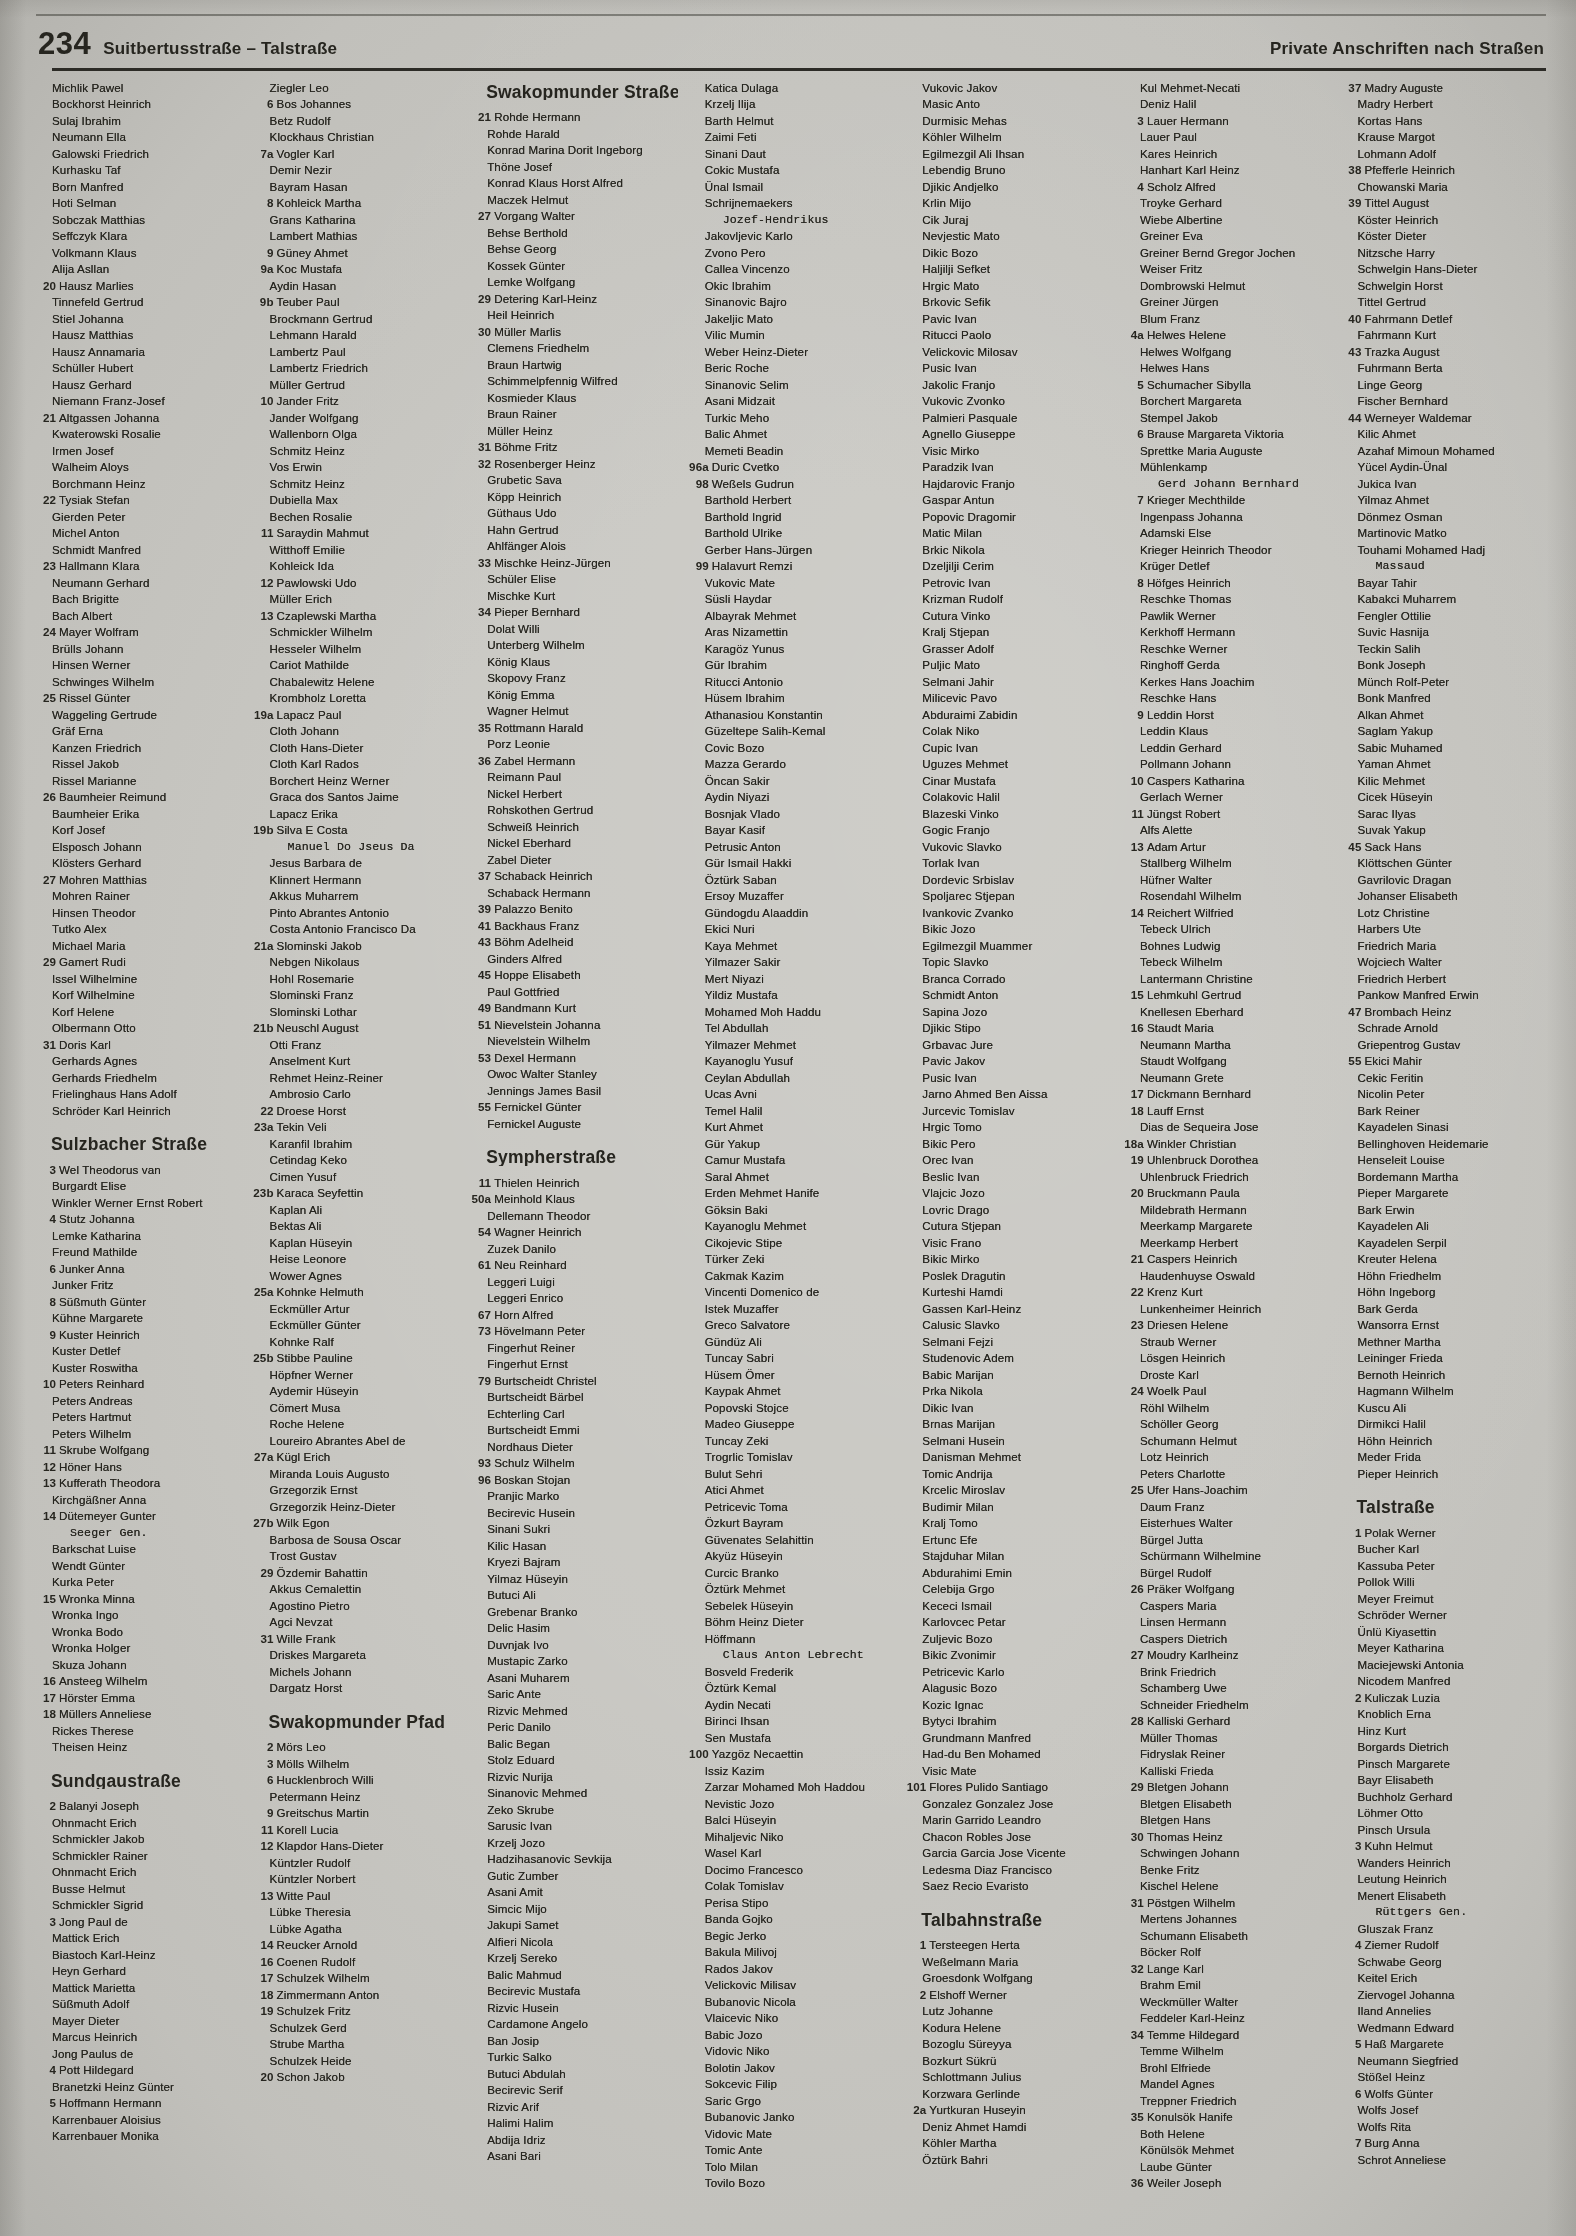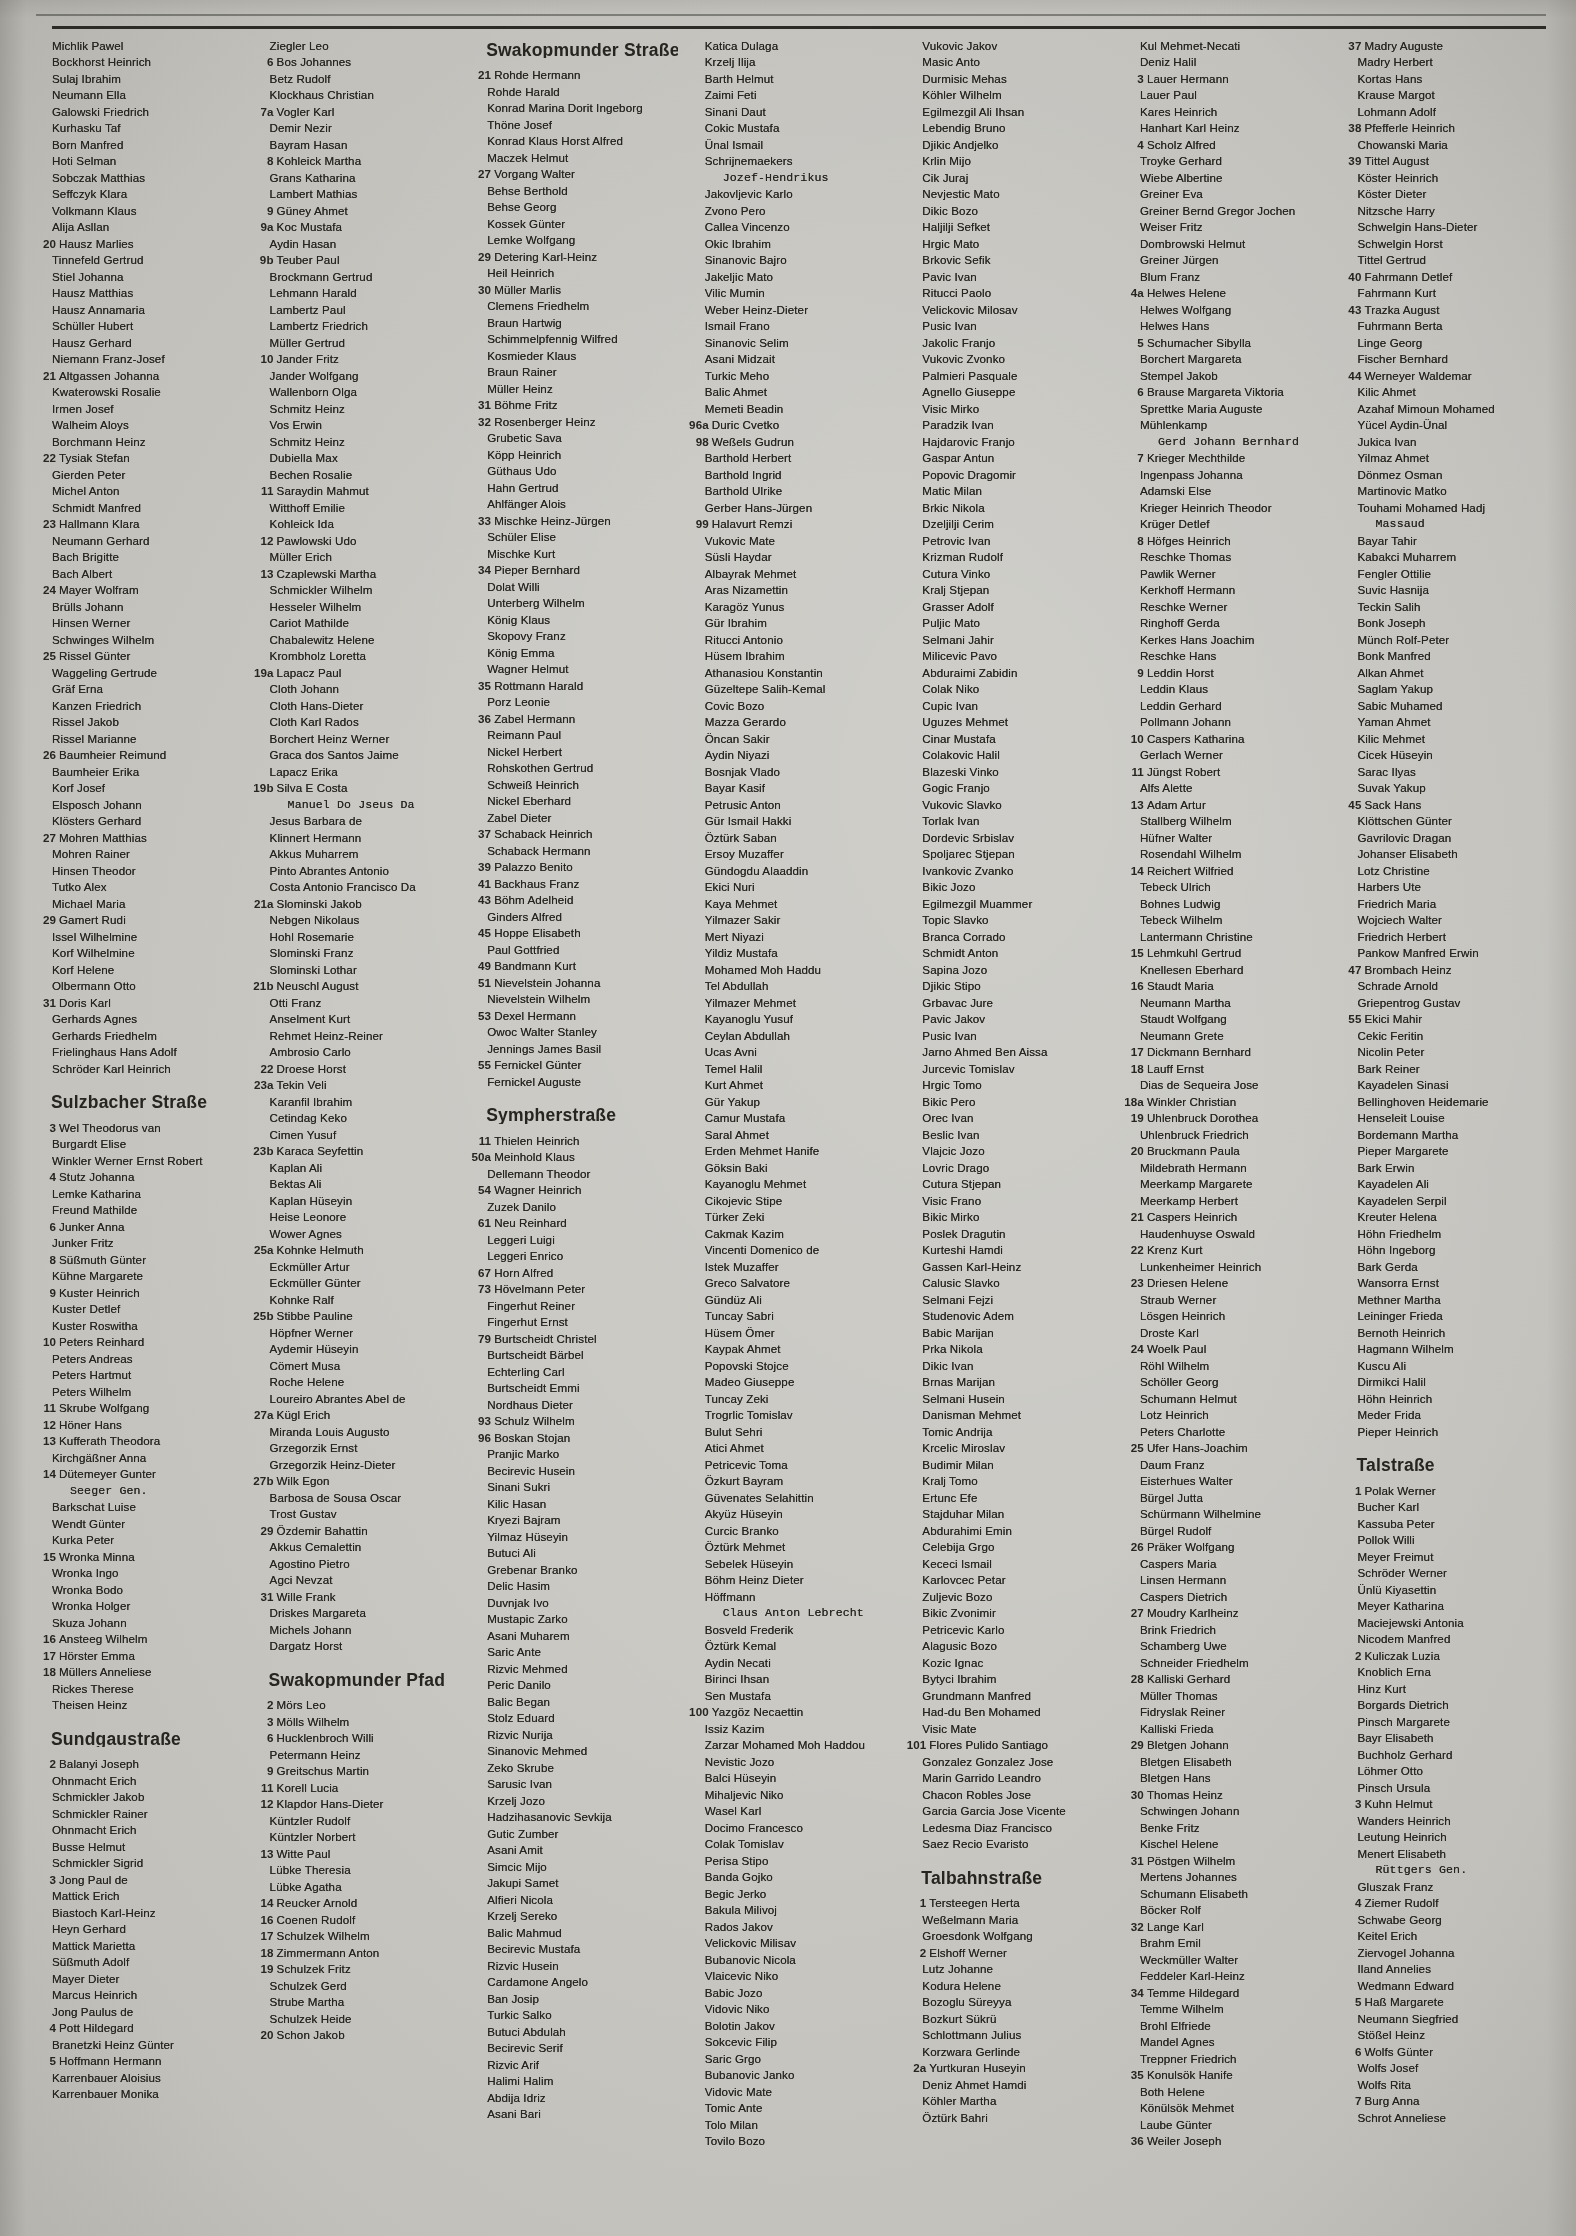--- a/index.html
+++ b/index.html
@@ -29,20 +29,27 @@
   .num{display:inline-block;width:22px;margin-left:-25px;margin-right:3px;text-align:right;font-weight:bold;}
   .sec{font-size:17.5px;font-weight:bold;margin:17px 0 9px 17px;letter-spacing:0.2px;white-space:nowrap;overflow:hidden;}
   .col > .sec:first-child{margin-top:4px;}
   .nm{text-shadow:0 0 0.3px rgba(38,37,31,0.8);}
 </style>
 </head>
 <body>
 
 <div class="page">
   <div class="topline"></div>
+  <div class="hdr">
+    <div class="hleft">
+      <span class="pgnum">234</span>
+      <span class="range">Suitbertusstraße – Talstraße</span>
+    </div>
+    <div class="rtitle">Private Anschriften nach Straßen</div>
+  </div>
   <div class="rule"></div>
   <div id="cols">
       <div class="col">
         <div class="line noNum"><span class="nm">Michlik Pawel</span></div>
         <div class="line noNum"><span class="nm">Bockhorst Heinrich</span></div>
         <div class="line noNum"><span class="nm">Sulaj Ibrahim</span></div>
         <div class="line noNum"><span class="nm">Neumann Ella</span></div>
         <div class="line noNum"><span class="nm">Galowski Friedrich</span></div>
         <div class="line noNum"><span class="nm">Kurhasku Taf</span></div>
         <div class="line noNum"><span class="nm">Born Manfred</span></div>
@@ -421,21 +428,21 @@
         <div class="line noNum"><span class="nm">Schrijnemaekers</span></div>
         <div class="line ind"><span class="nm">Jozef-Hendrikus</span></div>
         <div class="line noNum"><span class="nm">Jakovljevic Karlo</span></div>
         <div class="line noNum"><span class="nm">Zvono Pero</span></div>
         <div class="line noNum"><span class="nm">Callea Vincenzo</span></div>
         <div class="line noNum"><span class="nm">Okic Ibrahim</span></div>
         <div class="line noNum"><span class="nm">Sinanovic Bajro</span></div>
         <div class="line noNum"><span class="nm">Jakeljic Mato</span></div>
         <div class="line noNum"><span class="nm">Vilic Mumin</span></div>
         <div class="line noNum"><span class="nm">Weber Heinz-Dieter</span></div>
-        <div class="line noNum"><span class="nm">Ismail Frano</span></div>
+        <div class="line noNum"><span class="nm">Beric Roche</span></div>
         <div class="line noNum"><span class="nm">Sinanovic Selim</span></div>
         <div class="line noNum"><span class="nm">Asani Midzait</span></div>
         <div class="line noNum"><span class="nm">Turkic Meho</span></div>
         <div class="line noNum"><span class="nm">Balic Ahmet</span></div>
         <div class="line noNum"><span class="nm">Memeti Beadin</span></div>
         <div class="line"><span class="num">96a</span><span class="nm">Duric Cvetko</span></div>
         <div class="line"><span class="num">98</span><span class="nm">Weßels Gudrun</span></div>
         <div class="line noNum"><span class="nm">Barthold Herbert</span></div>
         <div class="line noNum"><span class="nm">Barthold Ingrid</span></div>
         <div class="line noNum"><span class="nm">Barthold Ulrike</span></div>

